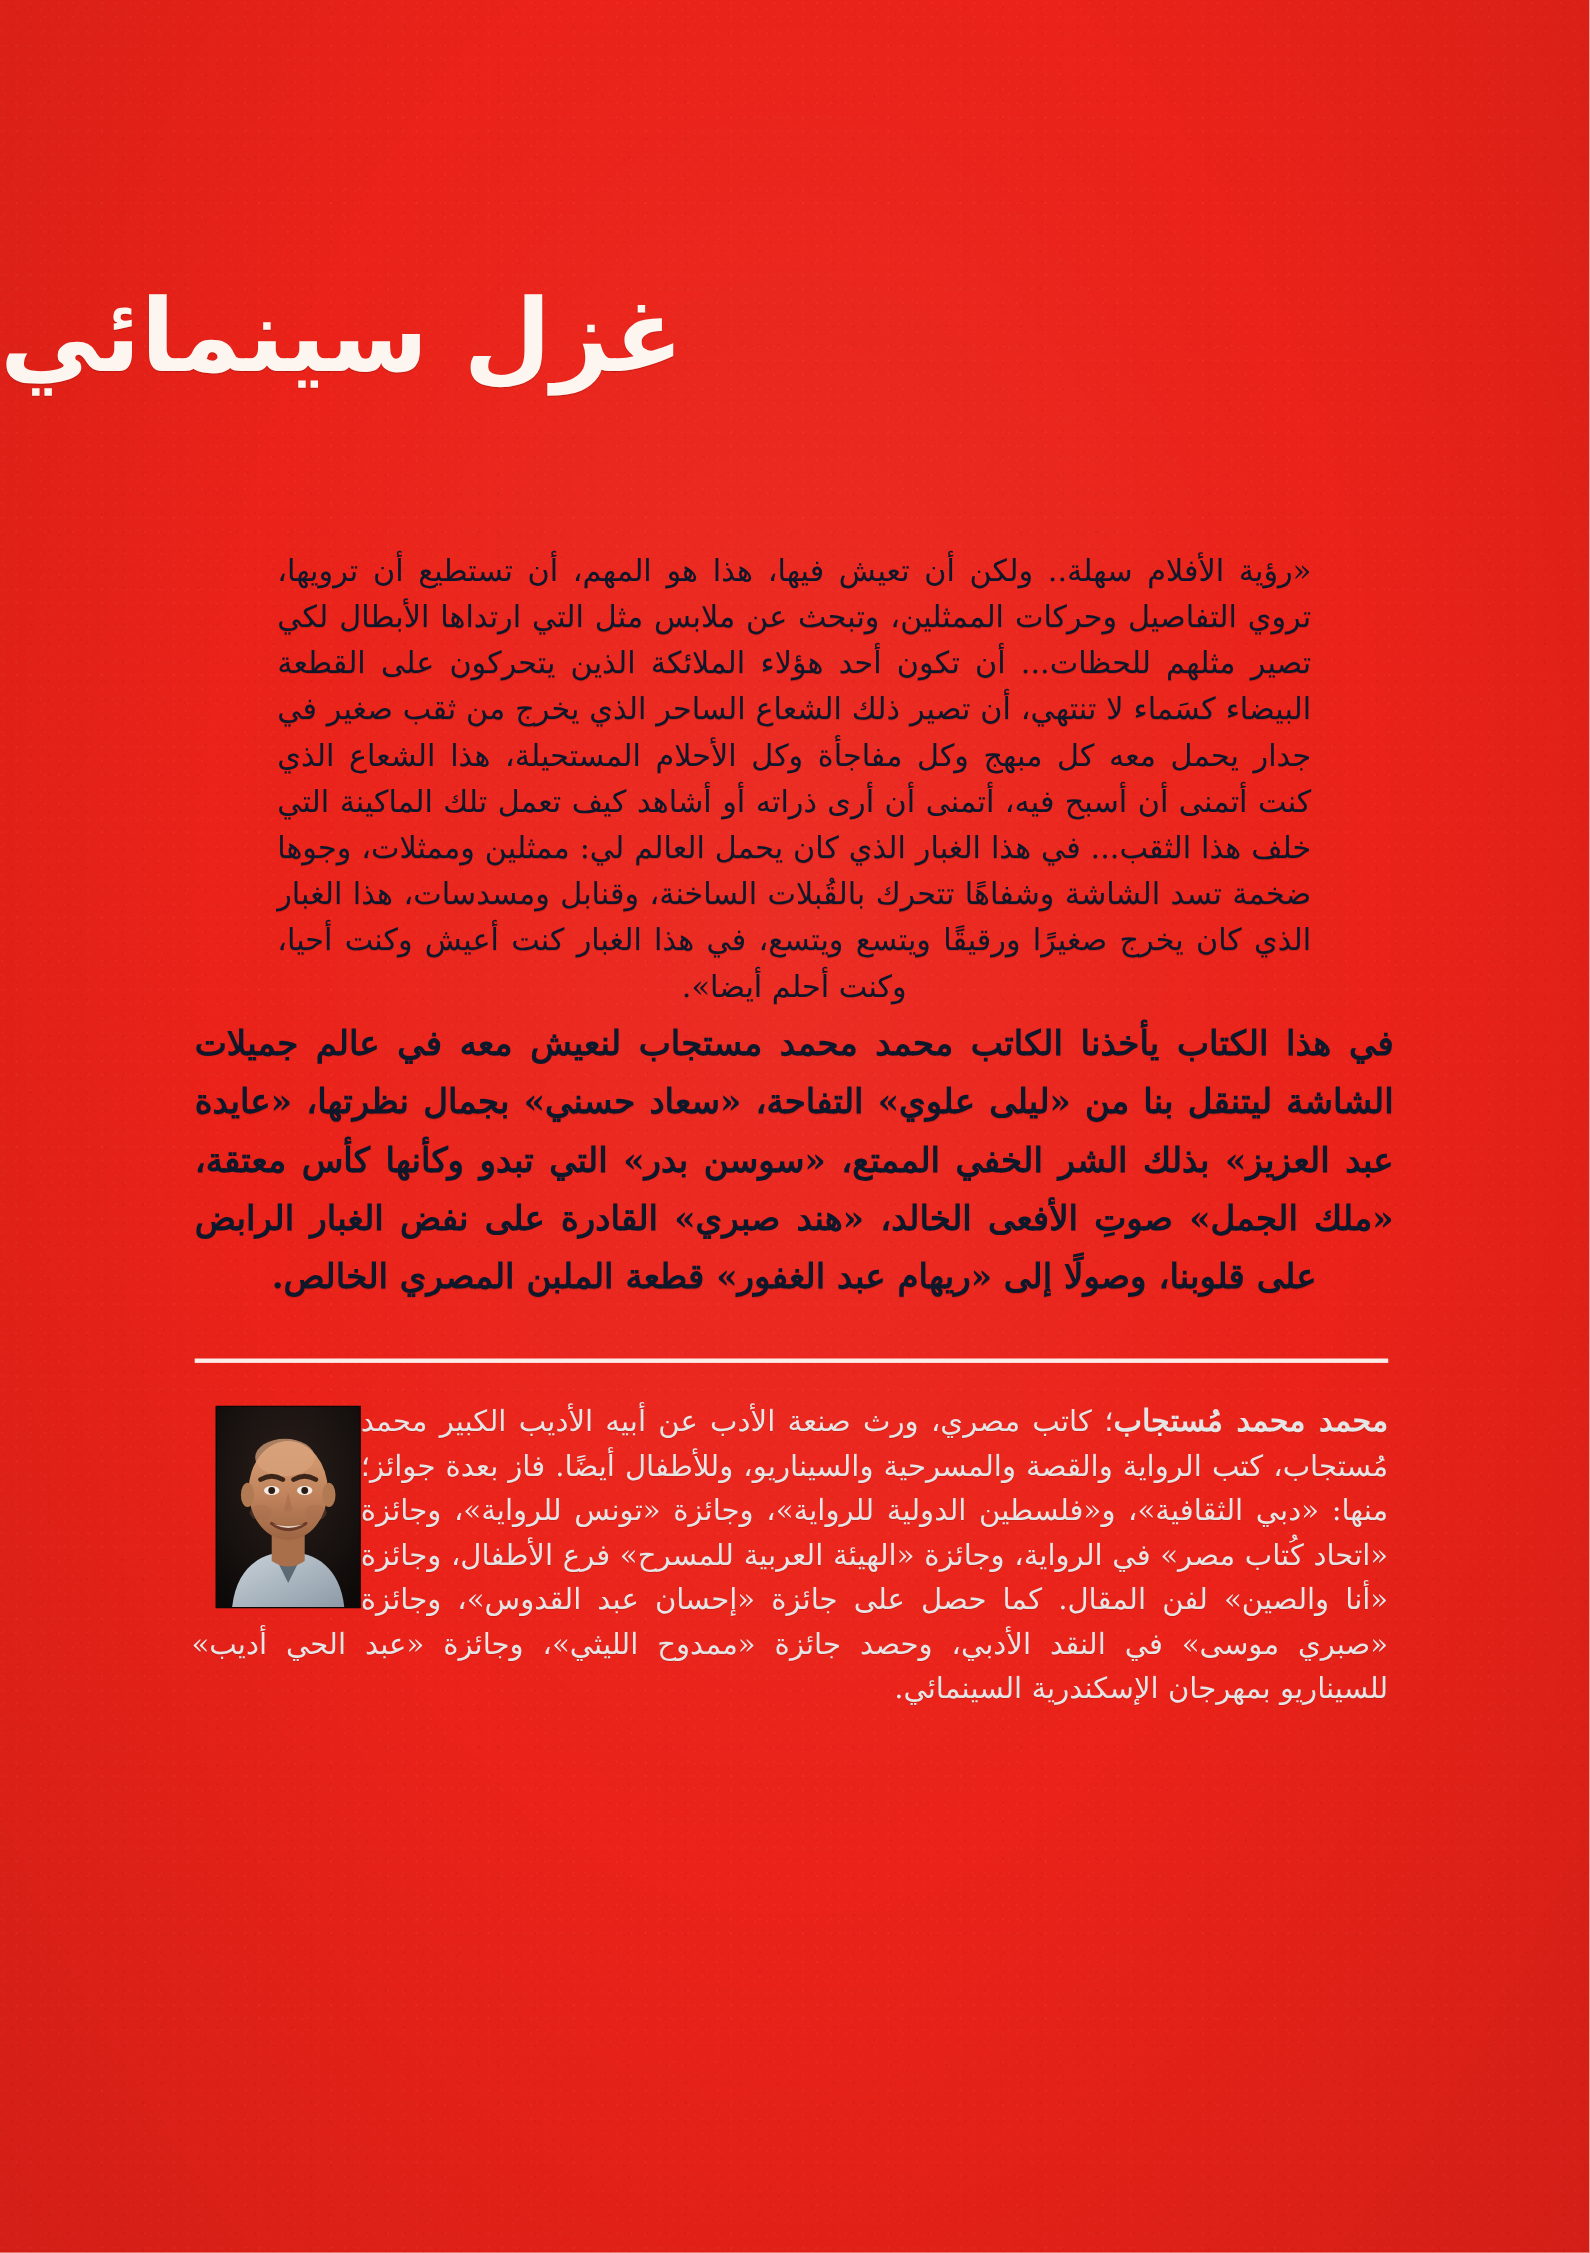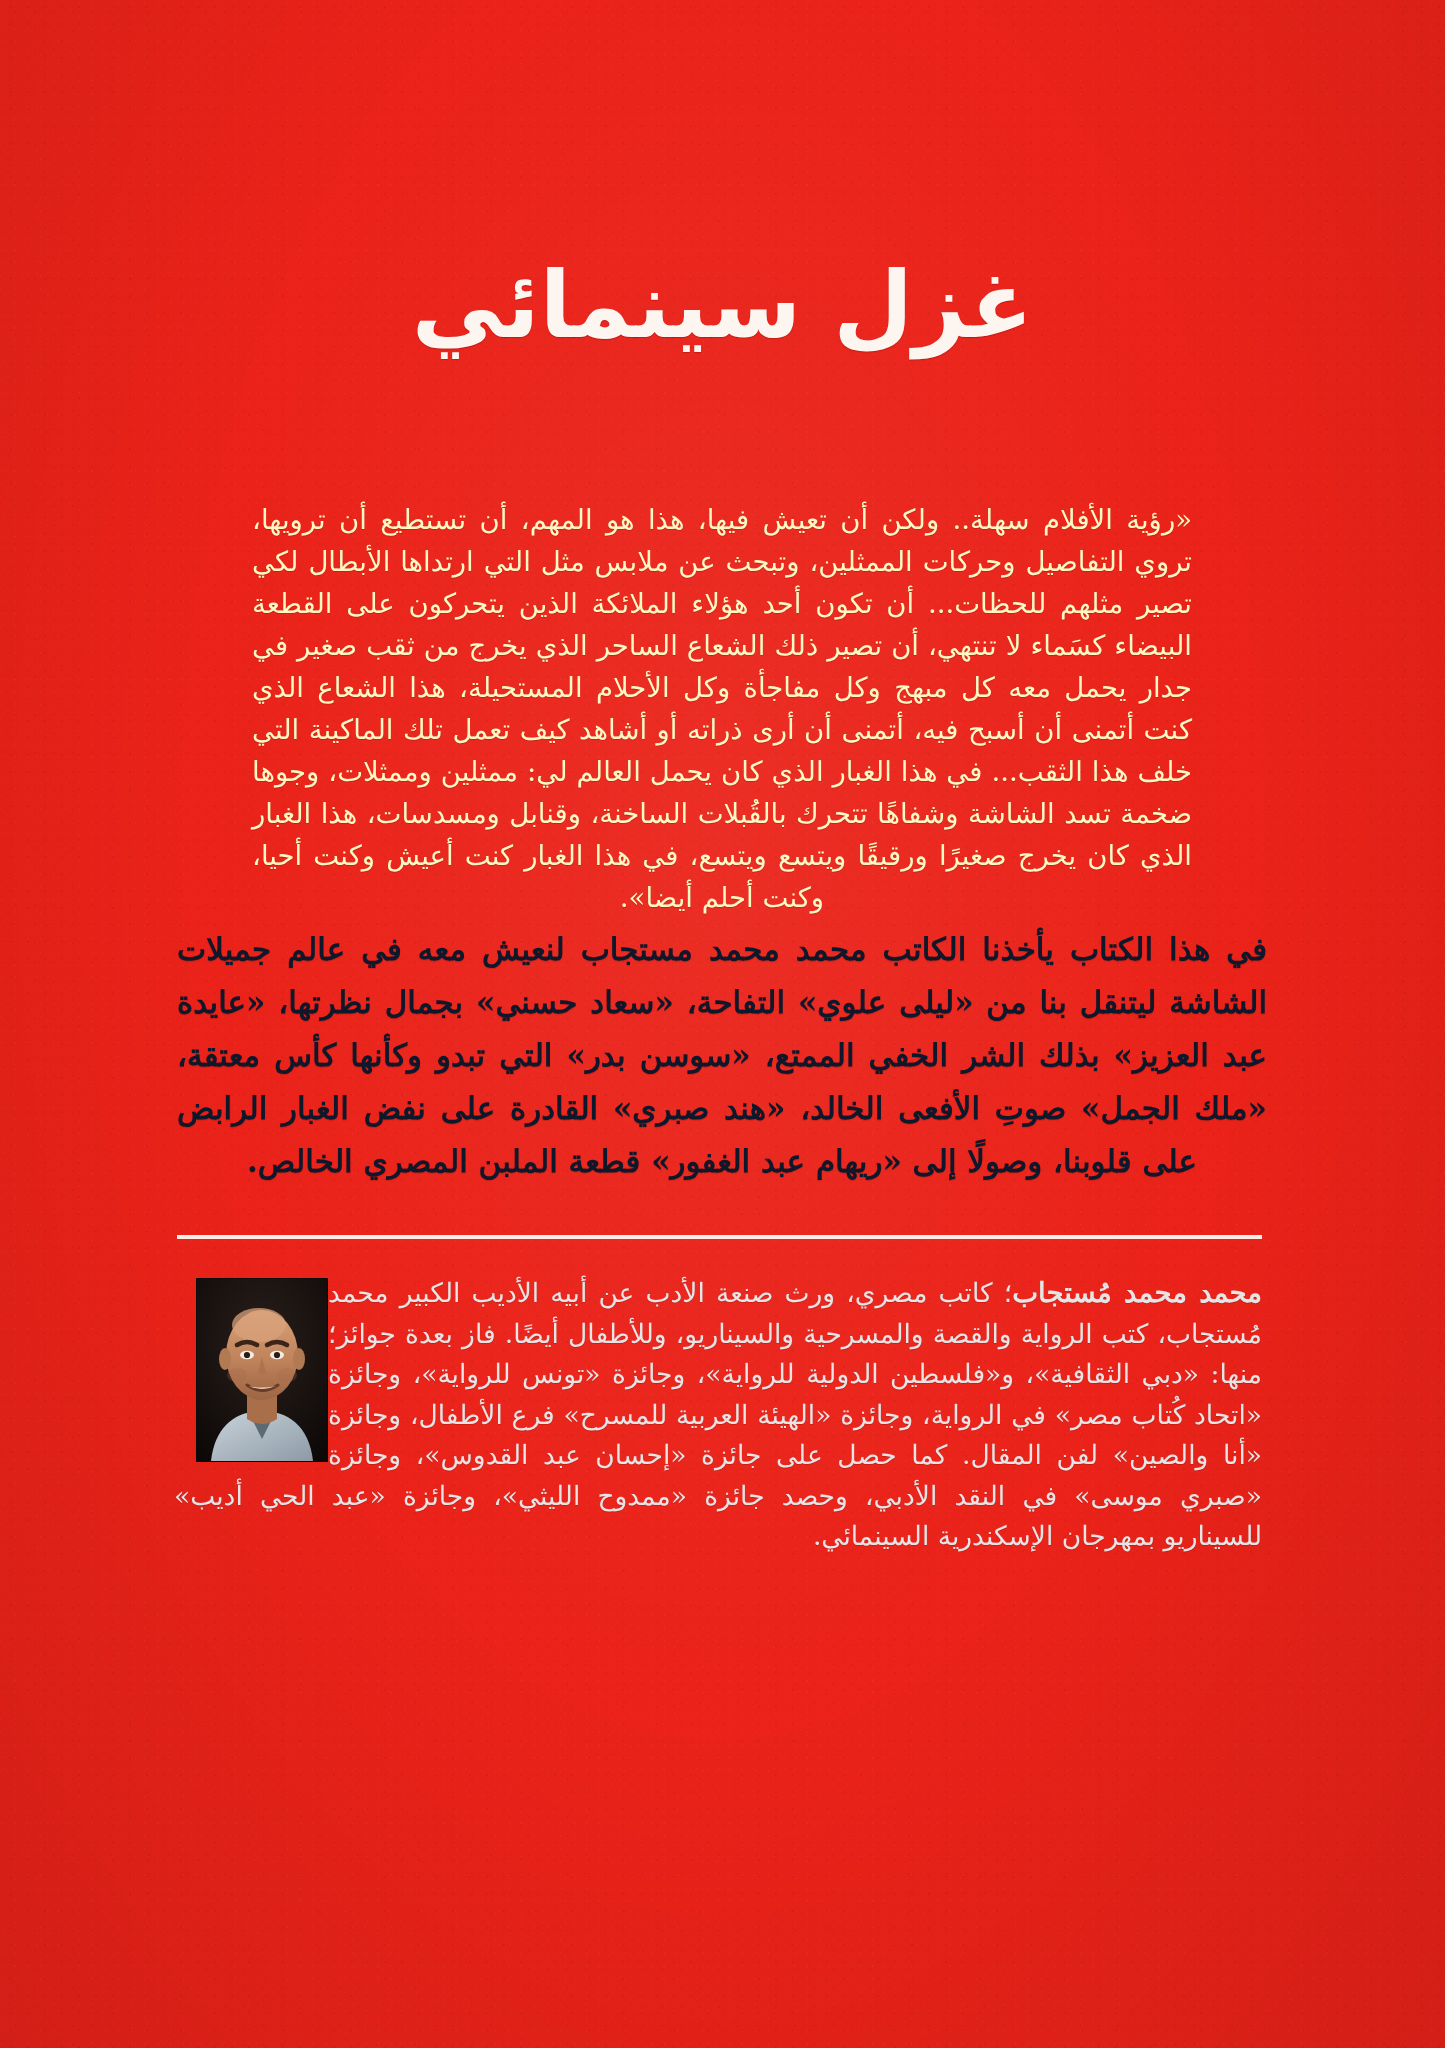--- a/index.html
+++ b/index.html
@@ -49,21 +49,21 @@
     position: relative;
     z-index: 10;
   }
 
   
   .title-block {
     position: absolute;
     top: 196px;
     left: 0;
     right: 0;
-    text-align: center;
+    text-align: left;
   }
   .book-title {
     display: inline-block;
     font-family: "DejaVu Sans", "Liberation Sans", sans-serif;
     font-size: 92px;
     font-weight: 700;
     line-height: 1.05;
     letter-spacing: 0.5px;
     color: #fdf6f0;
     text-shadow: 0 1px 1px rgba(120,10,5,0.35);
@@ -75,21 +75,21 @@
     position: absolute;
     top: 452px;
     right: 253px;
     width: 940px;
     font-family: "DejaVu Serif", "Liberation Serif", serif;
     font-size: 27.5px;
     line-height: 42px;
     text-align: justify;
     text-align-last: center;
     direction: rtl;
-    color: #fef9c3;
+    color: #0f172a;
     font-weight: 400;
     text-shadow: 0 0.5px 0.5px rgba(140,15,8,0.30);
     margin-top: 46px;
   }
 
   
   .blurb-para {
     position: absolute;
     top: 892px;
     right: 178px;

